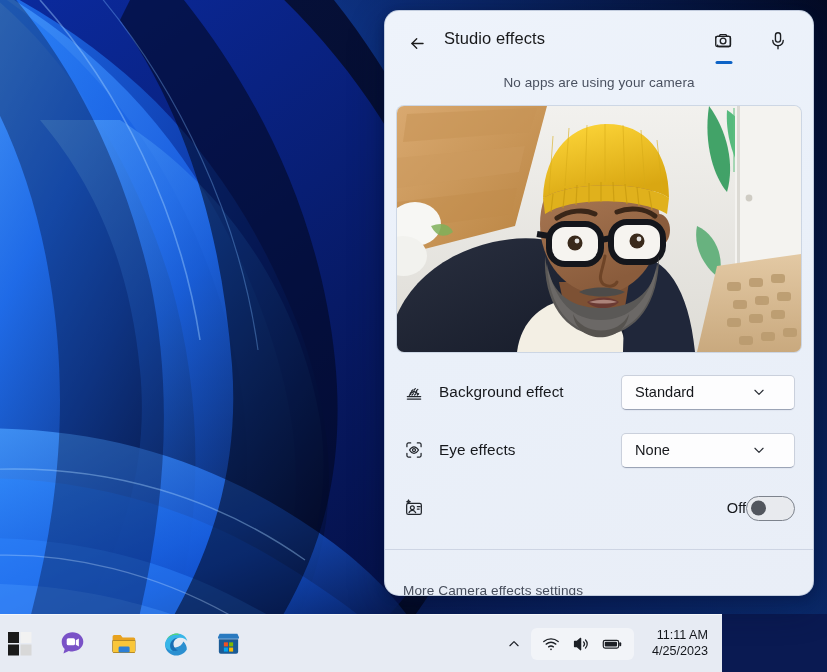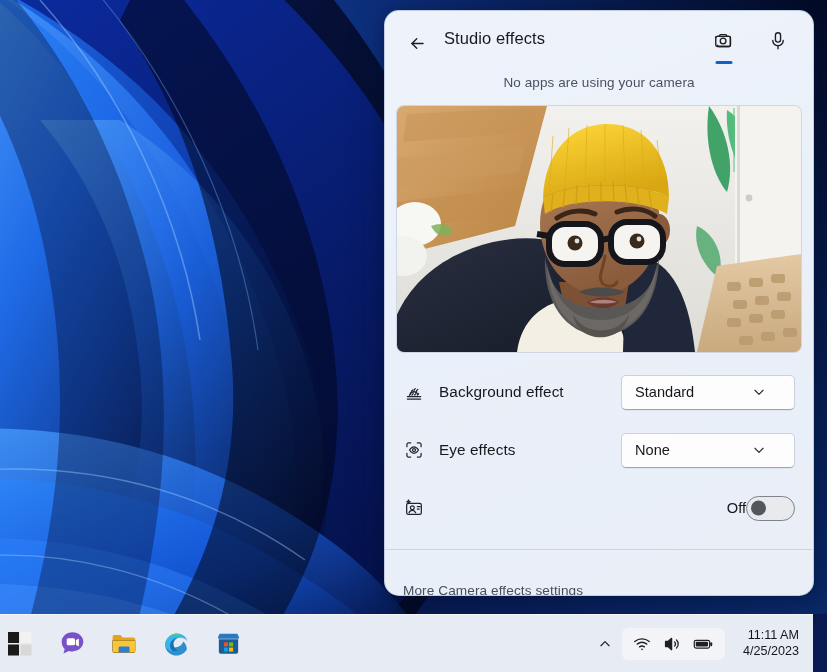--- a/index.html
+++ b/index.html
@@ -91,21 +91,21 @@
 
   .divider { position: absolute; left: 0; right: 0; top: 538px; height: 1px; background: rgba(160,172,194,.38); }
 
   .footer-link {
     position: absolute; left: 18px; top: 560px;
     font-size: 13.6px; color: #474e5c; cursor: pointer; letter-spacing: .1px; margin-top: 12px;
   }
 
   
   #taskbar {
-    position: absolute; left: 0; bottom: 0; width: 813px; height: 58px;
+    position: absolute; left: 0; bottom: 0; width: 722px; height: 58px;
     background: #e7ebf3;
     border-top: 1px solid rgba(255,255,255,.6);
     display: flex; align-items: center;
   }
   #tb-left { position: absolute; left: 2px; display: flex; align-items: center; gap: 16px; }
   .tb-icon { width: 36px; height: 36px; display:flex; align-items:center; justify-content:center; cursor:pointer; border-radius:5px; }
 
   #tb-right { position: absolute; right: 8px; display: flex; align-items: center; }
   .tray-chevron { width: 26px; height: 30px; display:flex; align-items:center; justify-content:center; cursor:pointer; color:#1d2026; }
   .tray-group {

